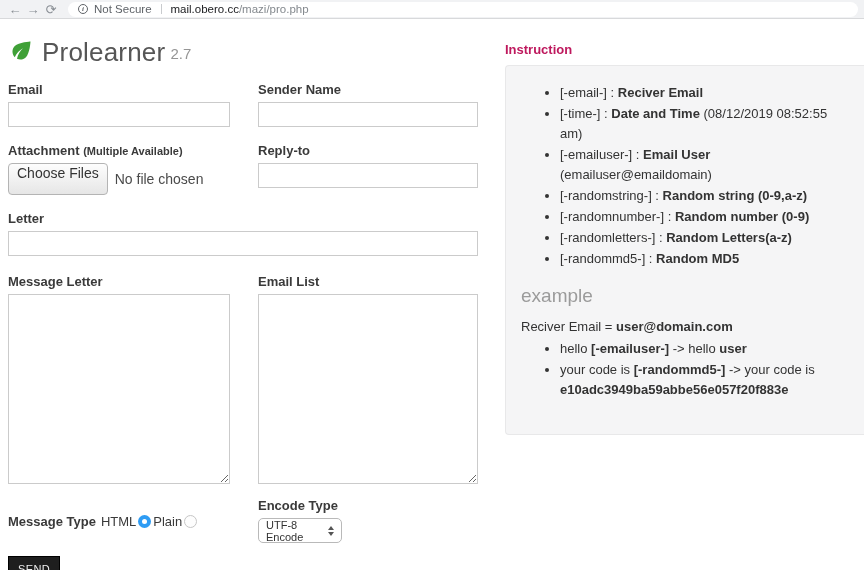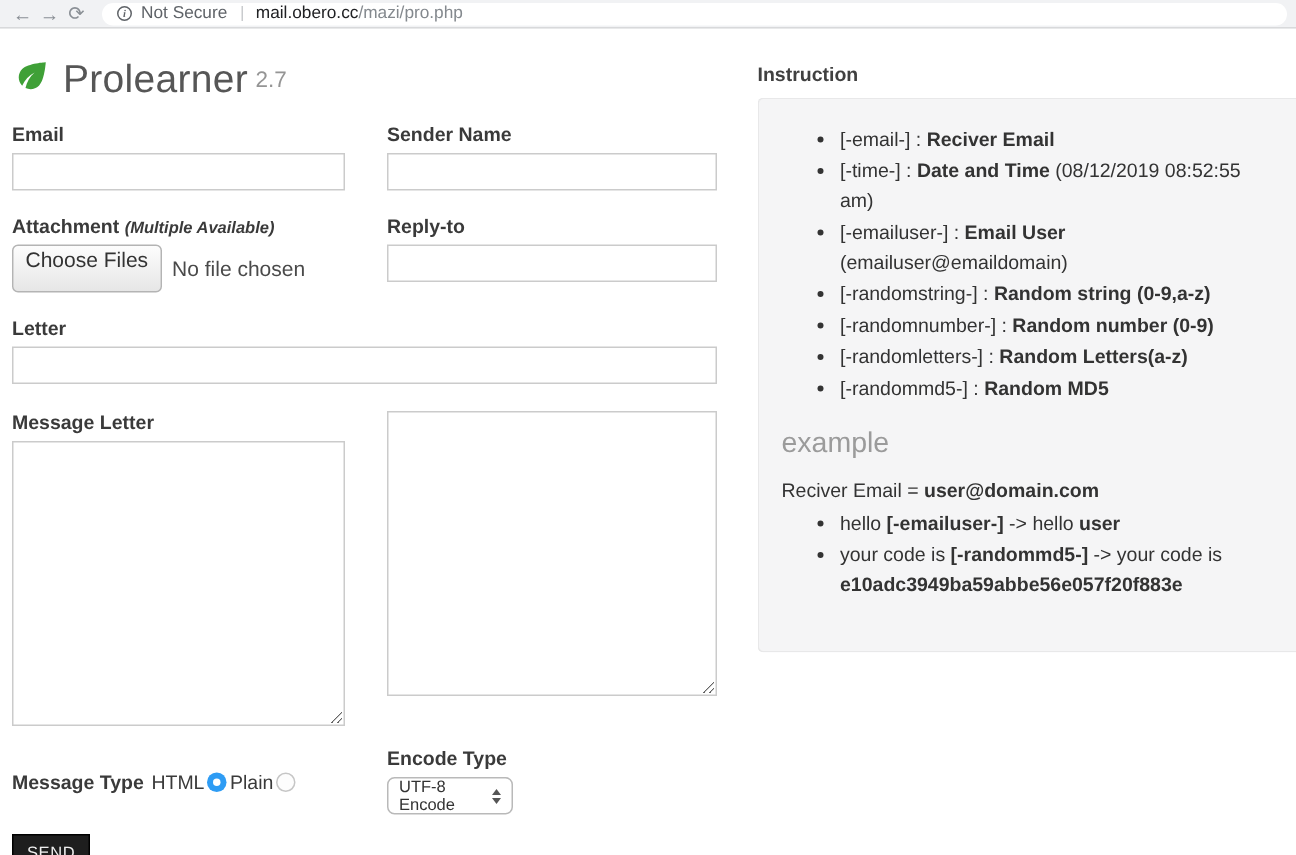--- a/index.html
+++ b/index.html
@@ -34,21 +34,21 @@
   .right { flex:1; margin-left:27px; padding-top:9px; min-width:0; }
   
   .logo { display:flex; align-items:flex-start; margin:4px 0 14px 0; }
   .leaf { width:27px; height:27px; margin-right:7px; }
   .app-name { font-size:26px; color:#565656; letter-spacing:0.2px; }
   .app-ver { font-size:15px; color:#959595; margin-left:5px; padding-top:8px; }
   
   .grid { display:grid; grid-template-columns:222px 220px; column-gap:28px; }
   .field { margin-bottom:16px; }
   .lbl { display:block; font-size:13px; font-weight:bold; color:#3a3a3a; margin-bottom:5px; }
-  .lbl .note { font-size:11px;font-style:italic; }
+  .lbl .note { font-size:11px; }
   input.txt {
     width:100%; height:25px; border:1px solid #cbcbcb; border-radius:0;
     padding:2px 6px; font-size:13px; font-family:inherit; background:#fff; outline:none;
   }
   .file-row { display:flex; align-items:center; margin-top:2px; }
   .file-btn {
     font-size:14px; color:#333; padding:1px 8px 13px; border:1px solid #b4b4b4; border-radius:4px;
     background:linear-gradient(#fdfdfd,#e6e6e6); cursor:pointer; white-space:nowrap;
   }
   .file-status { font-size:14px; color:#4a4a4a; margin-left:7px; }
@@ -73,21 +73,21 @@
     font-size:11px; color:#333; cursor:pointer; margin-top:1px;
   }
   .stepper { display:flex; flex-direction:column; gap:2px; align-items:center; }
   .stepper .up { width:0; height:0; border-left:3.5px solid transparent; border-right:3.5px solid transparent; border-bottom:4px solid #555; }
   .stepper .dn { width:0; height:0; border-left:3.5px solid transparent; border-right:3.5px solid transparent; border-top:4px solid #555; }
   .send-btn {
     margin-top:13px; background:#1e1e1e; color:#efefef; border:1px solid #000;
     font-size:11px; letter-spacing:0.4px; padding:6px 9px; cursor:pointer; font-family:inherit;
   }
   
-  .instr-title { font-size:13px; font-weight:bold; color:#404040; margin:0 0 8px 0; }
+  .instr-title { font-size:13px; font-weight:bold; color:#be185d; margin:0 0 8px 0; }
   .panel {
     background:#f5f5f6; border:1px solid #e8e8e9; border-right:none;
     border-radius:4px 0 0 4px; padding:11px 22px 28px 15px; font-size:13px; color:#333;
   }
   .panel ul { margin:6px 0; padding-left:27px; }
   .panel li { margin:1px 12px; line-height:20px; }
   .b { font-weight:bold; }
   .example-h { font-size:19px; font-weight:normal; color:#9b9b9b; margin:16px 0 10px 0; }
   .example-intro { line-height:19px; }
   .panel ul.example-list { margin-top:3px; }
@@ -143,20 +143,21 @@
       <div class="field span2" style="margin-bottom:18px;">
         <label class="lbl">Letter</label>
         <input class="txt" type="text" style="">
       </div>
 
       <div class="ta-field">
         <label class="lbl">Message Letter</label>
         <textarea class="ta" style=""></textarea>
       </div>
       <div class="ta-field">
+        <label class="lbl">Email List</label>
         <textarea class="ta" style=""></textarea>
       </div>
 
       <div class="msg-type">
         <span class="bold-lbl">Message Type</span>
         <span>HTML</span>
         <span class="radio on"></span>
         <span>Plain</span>
         <span class="radio off"></span>
       </div>

